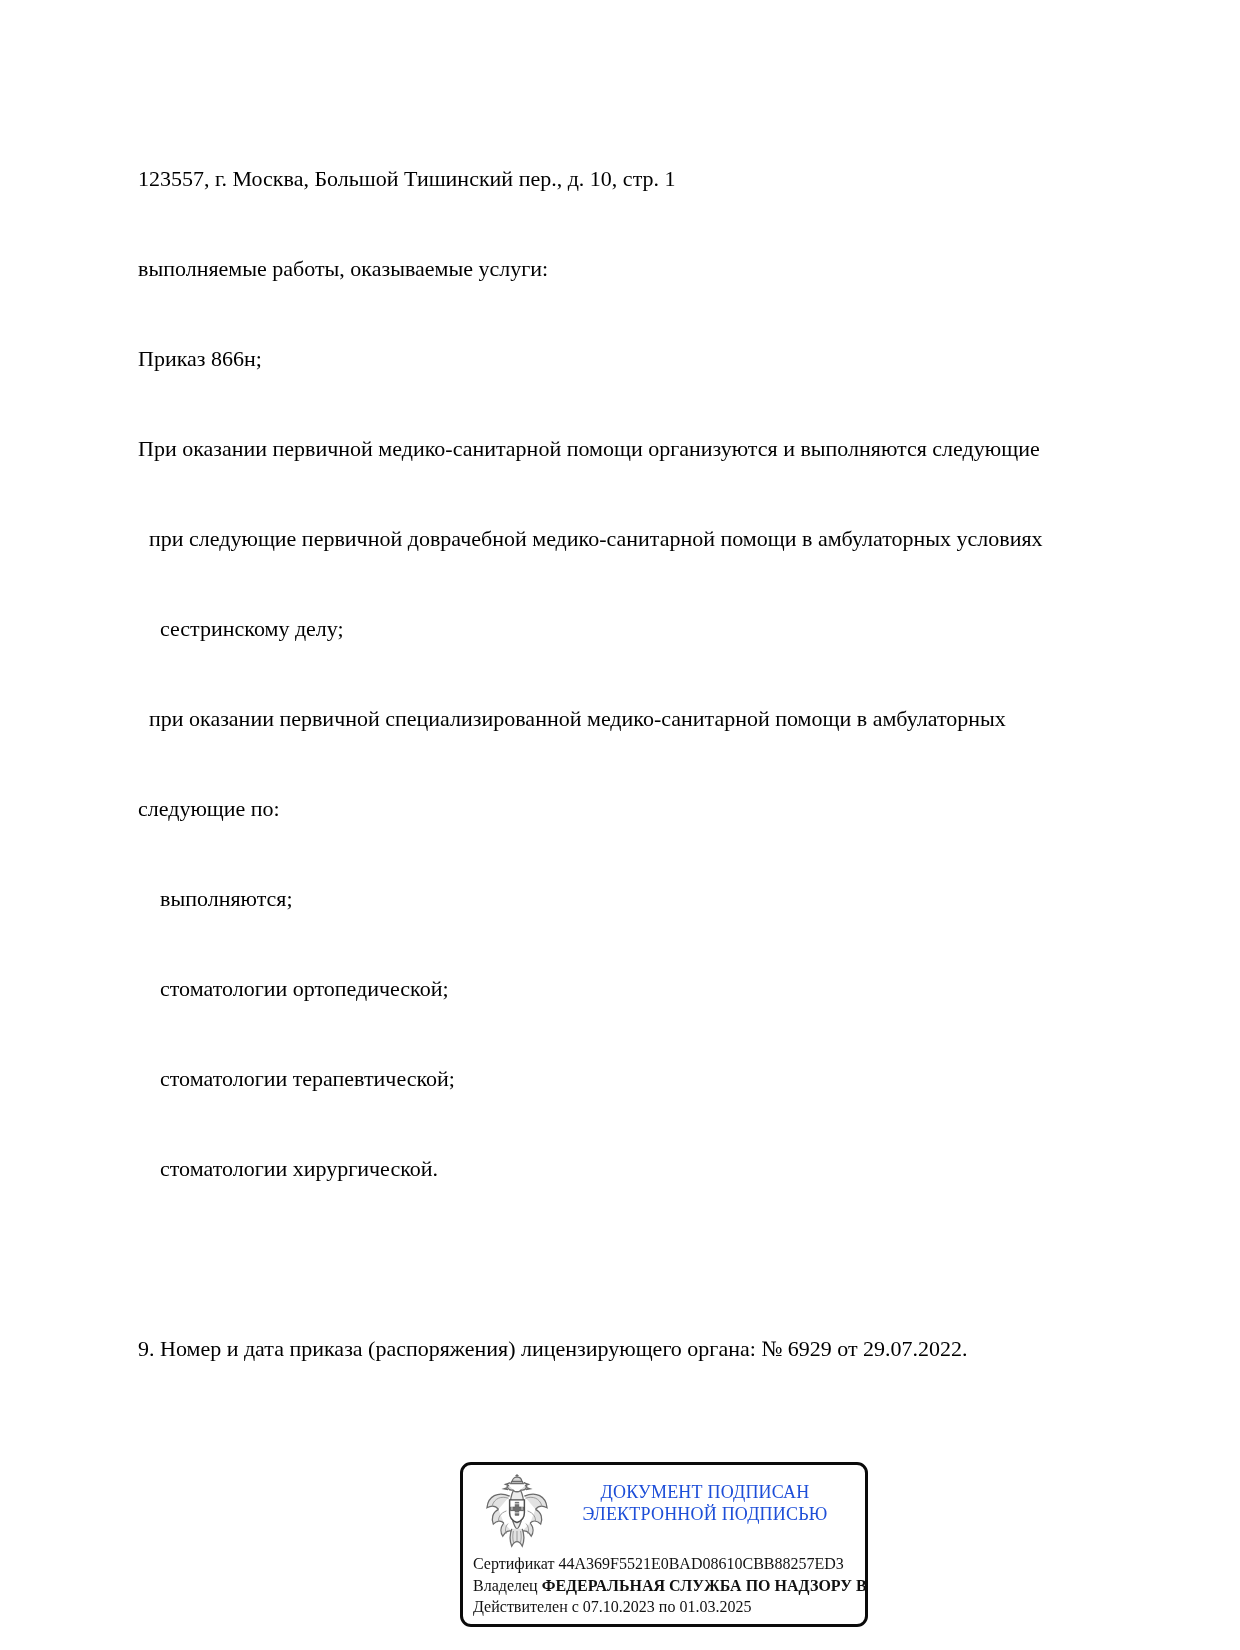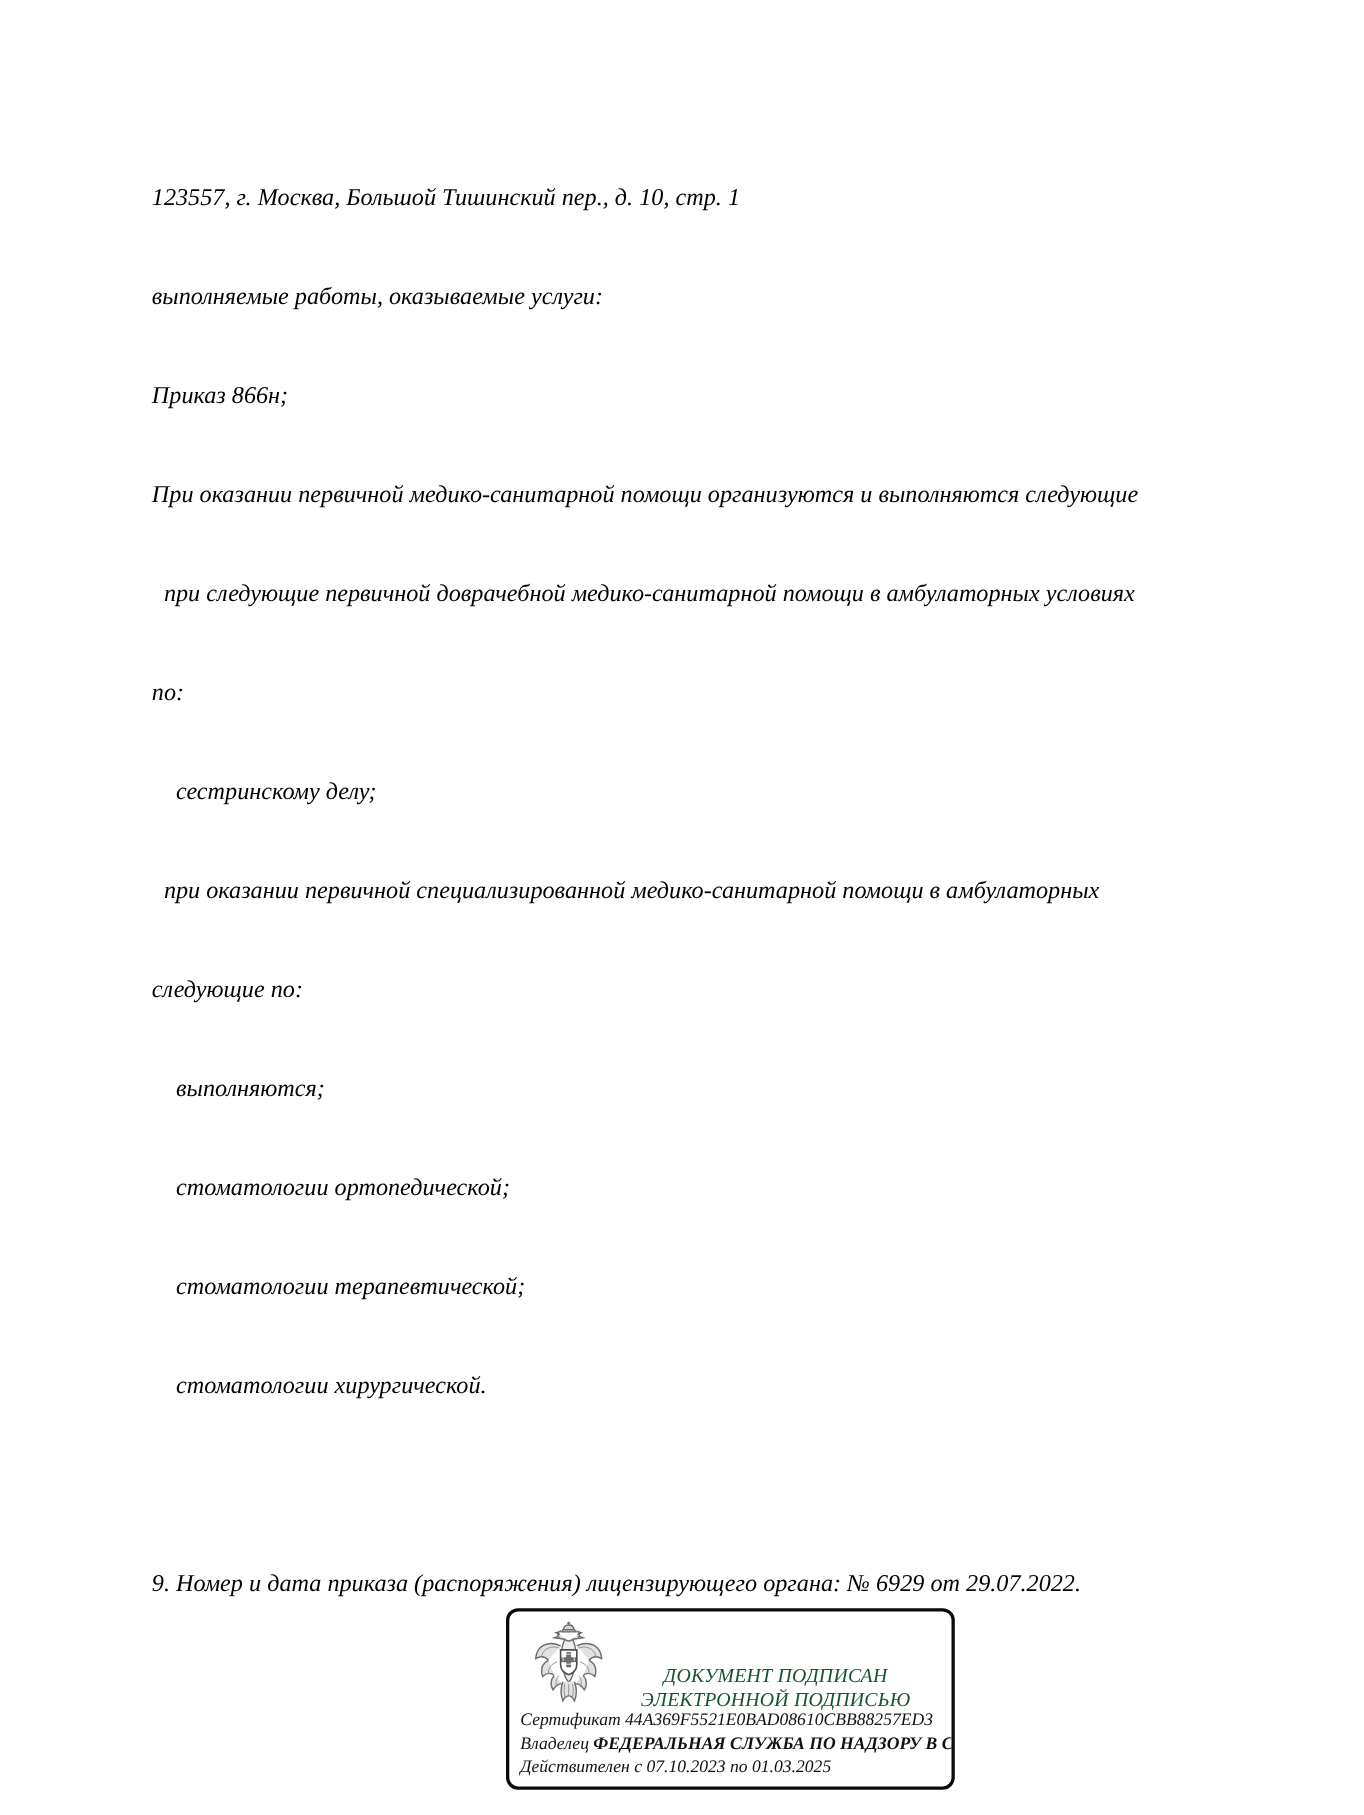--- a/index.html
+++ b/index.html
@@ -4,21 +4,20 @@
 <style>
   html, body { margin: 0; padding: 0; background: #ffffff; }
   .page {
     position: relative;
     width: 1240px;
     height: 1650px;
     background: #ffffff;
     font-family: "Liberation Serif", "DejaVu Serif", serif;
     color: #000000;
     overflow: hidden;
-    font-style: italic;
   }
   .text-block {
     position: absolute;
     left: 138px;
     top: 104px;
     font-size: 22px;
     line-height: 30px;
     white-space: pre;
   }
   .line { min-height: 30px; }
@@ -45,22 +44,21 @@
   }
   .stamp-titles {
     position: absolute;
     left: 96px;
     right: 14px;
     top: 17px;
     text-align: center;
     font-size: 18px;
     line-height: 21.5px;
     letter-spacing: 0.2px;
-    color: #14532d;
-    margin-top: 31px;
+    color: #1d4ed8;
   }
   .stamp-info {
     position: absolute;
     left: 10px;
     right: 0;
     top: 88px;
     font-size: 16px;
     line-height: 21.5px;
     white-space: nowrap;
     color: #111;
@@ -71,21 +69,20 @@
 <body>
 
 <div class="page">
 
   <div class="text-block">
     <div class="line">123557, г. Москва, Большой Тишинский пер., д. 10, стр. 1</div>
     <div class="line">выполняемые работы, оказываемые услуги:</div>
     <div class="line">Приказ 866н;</div>
     <div class="line">При оказании первичной медико-санитарной помощи организуются и выполняются следующие</div>
     <div class="line">  при следующие первичной доврачебной медико-санитарной помощи в амбулаторных условиях</div>
-    <div class="line">по:</div>
     <div class="line">    сестринскому делу;</div>
     <div class="line">  при оказании первичной специализированной медико-санитарной помощи в амбулаторных</div>
     <div class="line">следующие по:</div>
     <div class="line">    выполняются;</div>
     <div class="line">    стоматологии ортопедической;</div>
     <div class="line">    стоматологии терапевтической;</div>
     <div class="line">    стоматологии хирургической.</div>
     <div class="line"></div>
     <div class="line">9. Номер и дата приказа (распоряжения) лицензирующего органа: № 6929 от 29.07.2022.</div>
     <div class="line"></div>

